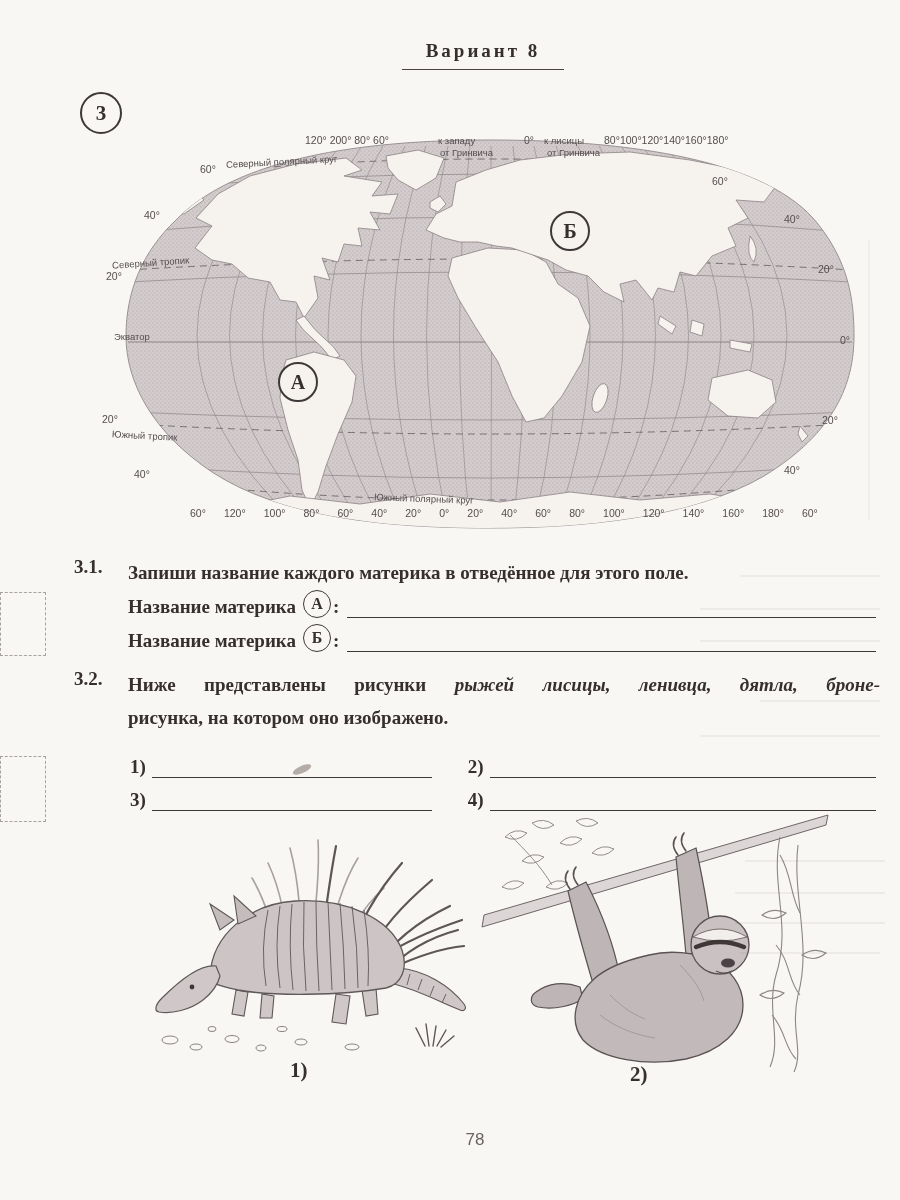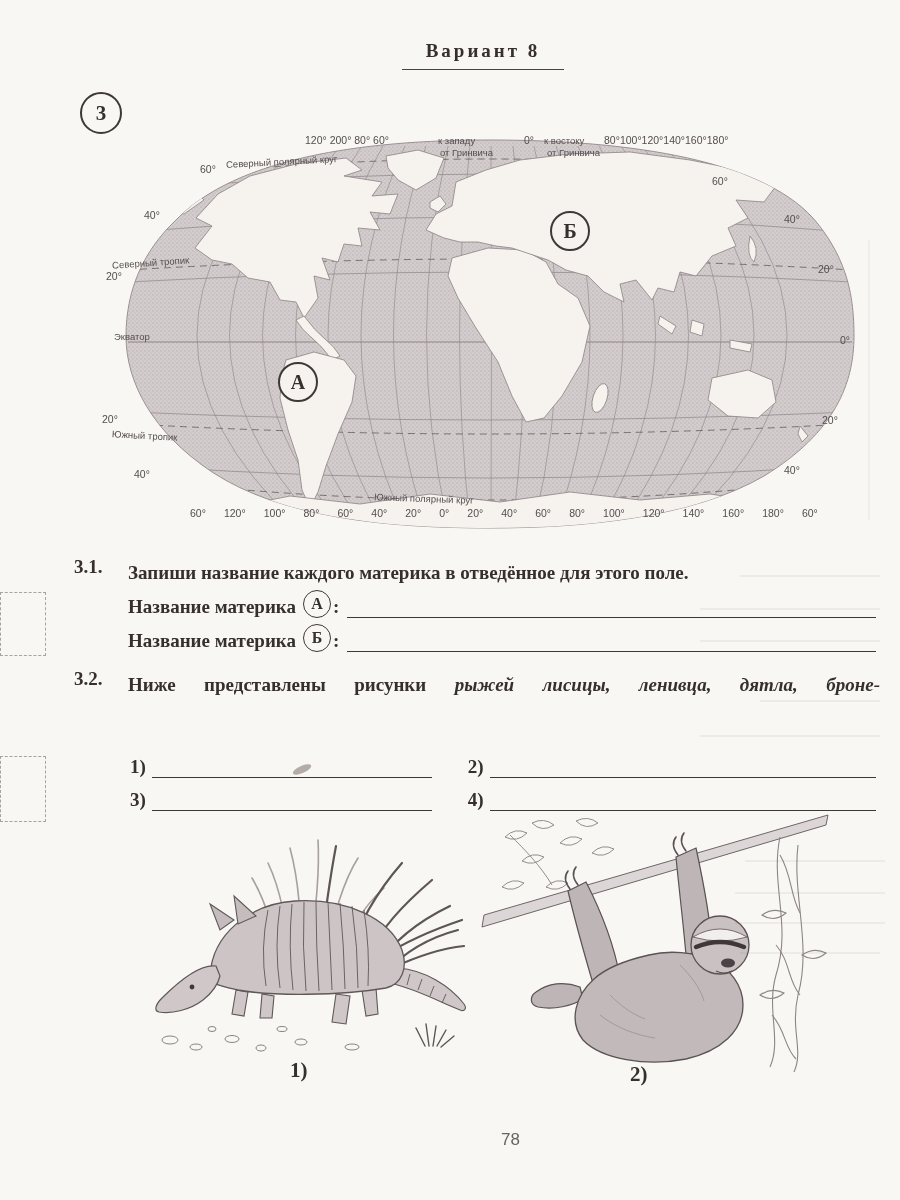--- a/index.html
+++ b/index.html
@@ -45,21 +45,21 @@
   .blankrow{position:absolute;left:130px;width:746px;display:flex;align-items:flex-end;font-weight:bold;font-size:19px;}
   .bnum{flex:none;}
   .bline1{width:280px;border-bottom:1.6px solid #3f3839;height:20px;margin-left:6px;}
   .bnum2{flex:none;margin-left:36px;}
   .bline2{flex:1;border-bottom:1.6px solid #3f3839;height:20px;margin-left:6px;}
 
   
   .fig{position:absolute;}
   .figlabel{position:absolute;font-weight:bold;font-size:21px;}
 
-  .pagenum{position:absolute;left:430px;top:1130px;width:90px;text-align:right;
+  .pagenum{position:absolute;left:430px;top:1130px;width:90px;text-align:center;
            font-family:"Liberation Sans",sans-serif;font-size:17px;color:#6a6264;}
 
   
   .ghost{position:absolute;height:2px;background:rgba(118,106,108,0.09);}
   .ghostv{position:absolute;width:2px;background:rgba(118,106,108,0.06);}
   .smudge{position:absolute;left:292px;top:766px;width:20px;height:7px;border-radius:50%;
           background:rgba(112,100,92,0.5);transform:rotate(-24deg);}
 </style>
 </head>
 <body>
@@ -157,21 +157,21 @@
 
           <path d="M 130,378 L 190,366 L 260,374 L 330,364 L 400,372 L 470,362 L 540,370 L 610,364 L 662,372 L 676,384 L 600,394 L 480,399 L 340,399 L 210,392 L 142,386 Z"></path>
         </g>
       </g>
     </svg>
 
     <div class="maplabel" style="left:205px;top:4px;">120° 200° 80° 60°</div>
     <div class="maplabel small" style="left:338px;top:5px;">к западу</div>
     <div class="maplabel small" style="left:340px;top:17px;">от Гринвича</div>
     <div class="maplabel" style="left:424px;top:4px;">0°</div>
-    <div class="maplabel small" style="left:444px;top:5px;">к востоку</div>
+    <div class="maplabel small" style="left:444px;top:5px;">к лисицы</div>
     <div class="maplabel small" style="left:447px;top:17px;">от Гринвича</div>
     <div class="maplabel" style="left:504px;top:4px;">80°100°120°140°160°180°</div>
 
     <div class="maplabel small" style="left:126px;top:26px;transform:rotate(-3deg);">Северный полярный круг</div>
     <div class="maplabel small" style="left:12px;top:127px;transform:rotate(-4deg);">Северный тропик</div>
     <div class="maplabel small" style="left:14px;top:201px;">Экватор</div>
     <div class="maplabel small" style="left:12px;top:300px;transform:rotate(3deg);">Южный тропик</div>
     <div class="maplabel small" style="left:274px;top:363px;transform:rotate(2deg);">Южный полярный круг</div>
 
     <div class="maplabel" style="left:100px;top:33px;">60°</div>
@@ -234,20 +234,21 @@
     <span class="letter-circle">
         <span>Б</span>
       </span>
     <span class="colon">:</span>
     <span class="fill-line"></span>
   </div>
 
   <div class="secnum" style="top:668px;">3.2.</div>
   <div class="sectext" style="top:668px;">
     <div class="jline"><span>Ниже представлены рисунки </span><span class="it">рыжей лисицы, ленивца, дятла, броне-</span></div>
+    <div>рисунка, на котором оно изображено.</div>
   </div>
 
   <div class="scorebox" style="top:756px;height:64px;"></div>
 
   <div class="blankrow" style="top:756px;">
     <span class="bnum">1)</span>
     <span class="bline1"></span>
     <span class="bnum2">2)</span>
     <span class="bline2"></span>
   </div>

